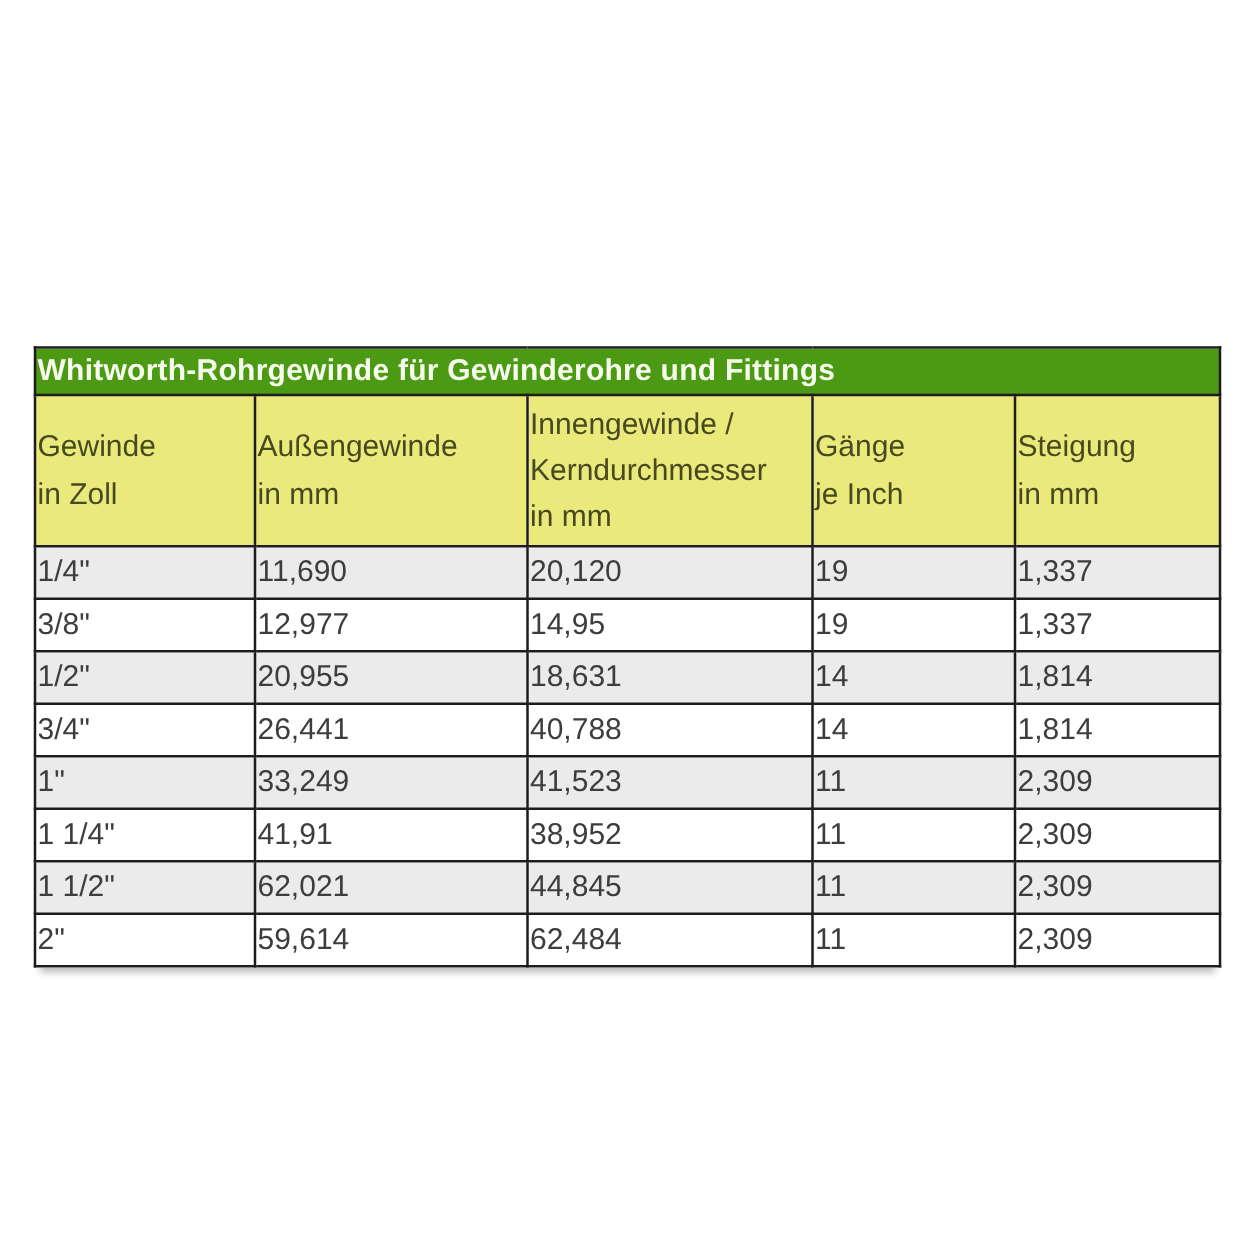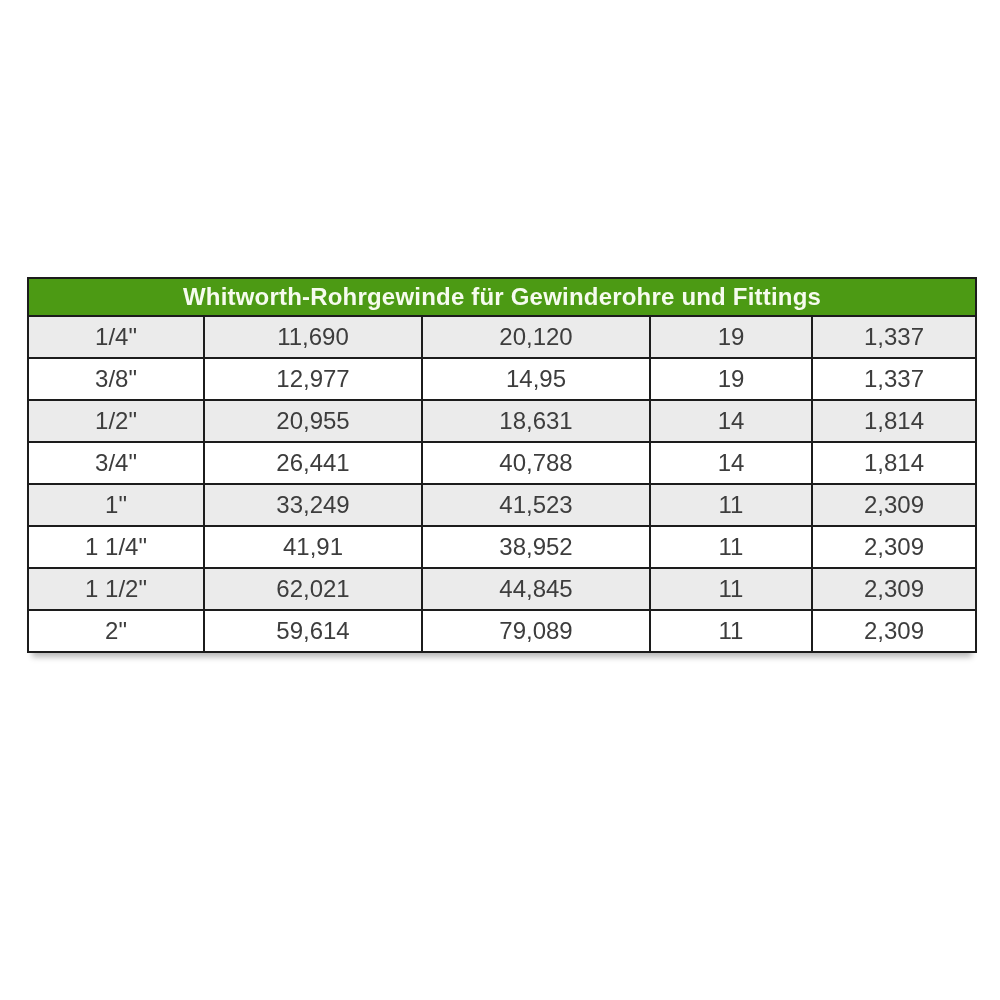--- a/index.html
+++ b/index.html
@@ -20,21 +20,21 @@
     left: 27px;
     top: 277px;
     width: 948px;
     border-collapse: collapse;
     table-layout: fixed;
     box-shadow: 0 9px 6px -5px rgba(0,0,0,0.28);
   }
   table.whitworth th,
   table.whitworth td {
     border: 2px solid #1c1c1c;
-    text-align: center;
+    text-align: left;
     vertical-align: middle;
     overflow: hidden;
     margin-top: 36px;
   }
   th.title-bar {
     height: 34px;
     background: #4c9a14;
     color: #f6fbee;
     font-size: 24px;
     font-weight: bold;
@@ -68,20 +68,33 @@
     <colgroup>
       <col style="width:176px">
       <col style="width:218px">
       <col style="width:228px">
       <col style="width:162px">
       <col style="width:164px">
     </colgroup>
     <thead>
       <tr>
         <th class="title-bar" colspan="5">Whitworth-Rohrgewinde für Gewinderohre und Fittings</th>
+      </tr>
+      <tr class="col-head">
+        <th>Gewinde
+in Zoll</th>
+        <th>Außengewinde
+in mm</th>
+        <th>Innengewinde /
+Kerndurchmesser
+in mm</th>
+        <th>Gänge
+je Inch</th>
+        <th>Steigung
+in mm</th>
       </tr>
     </thead>
     <tbody>
       <tr class="data-row striped">
         <td>1/4"</td>
         <td>11,690</td>
         <td>20,120</td>
         <td>19</td>
         <td>1,337</td>
       </tr>
@@ -123,19 +136,19 @@
       <tr class="data-row striped">
         <td>1 1/2"</td>
         <td>62,021</td>
         <td>44,845</td>
         <td>11</td>
         <td>2,309</td>
       </tr>
       <tr class="data-row">
         <td>2"</td>
         <td>59,614</td>
-        <td>79,089</td>
+        <td>62,484</td>
         <td>11</td>
         <td>2,309</td>
       </tr>
     </tbody>
   </table>
 </div>
 
 </body></html>

